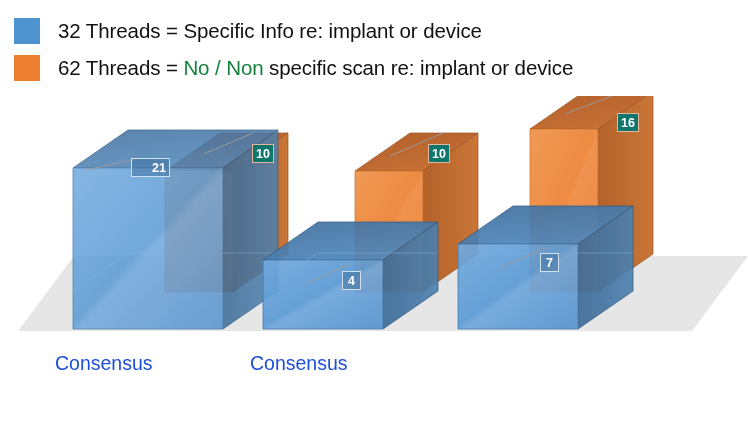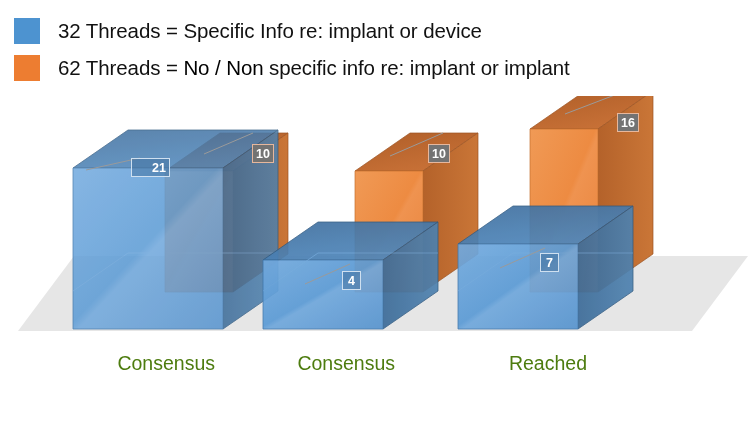--- a/index.html
+++ b/index.html
@@ -18,32 +18,32 @@
   .legend-row.r1{top:17px;}
   .legend-row.r2{top:54px;}
   .swatch{width:26px;height:26px;display:inline-block;flex:0 0 auto;}
   .legend-text{
     margin-left:18px;
     font-size:20.5px;
     color:#111111;
     white-space:nowrap;
     letter-spacing:-0.1px;
   }
-  .legend-text .hl{color:#000000;}
+  .legend-text .hl{color:#15803d;}
 
   
   .plot{position:absolute;left:0;top:95px;width:748px;height:260px;}
 
   
   .cats{position:absolute;left:0;top:340px;width:748px;height:70px;}
   .cat{
     position:absolute;
-    text-align:right;
+    text-align:left;
     font-size:19.5px;
-    color:#4d7c0f;
+    color:#1d4ed8;
     line-height:1.33;
     white-space:nowrap;
   }
   .cat-l1{display:block;}
   .cat-l2{display:block;}
 
   
   .dlabel{
     position:absolute;
     font-size:12.5px;
@@ -56,42 +56,42 @@
     padding:0 3px;
     box-sizing:border-box;
     border-width:1px;
     border-style:solid;
   }
   .dlabel.blue{
     background:rgba(68,114,160,0.55);
     border-color:#cfe0f0;
   }
   .dlabel.orange{
-    background:#737373;
+    background:#0f766e;
     border-color:#E7B79C;
   }
 </style>
 </head>
 <body>
 
 <div id="stage">
 
   <div class="legend">
 
     <div class="legend-row r1">
       <span class="swatch" style="background:#4D93D0;"></span>
       <span class="legend-text">
         <span>32 Threads = Specific Info re: implant or device</span>
       </span>
     </div>
 
     <div class="legend-row r2">
       <span class="swatch" style="background:#ED7D31;"></span>
       <span class="legend-text">
-        <span>62 Threads = </span><span class="hl">No / Non</span><span> specific info re: implant or implant</span>
+        <span>62 Threads = </span><span class="hl">No / Non</span><span> specific scan re: implant or device</span>
       </span>
     </div>
 
   </div>
 
   <div class="plot">
     <svg width="748" height="260" viewBox="0 0 748 260">
 
       <defs>
         <linearGradient id="gBlueFront" x1="0" y1="0" x2="1" y2="1">
@@ -201,18 +201,17 @@
 
     <div class="cat" style="left:55px;top:10px;width:160px;">
       <span class="cat-l1">Consensus</span>
     </div>
 
     <div class="cat" style="left:250px;top:10px;width:145px;">
       <span class="cat-l1">Consensus</span>
     </div>
 
     <div class="cat" style="left:432px;top:10px;width:155px;">
-      <span class="cat-l2">Reached</span>
     </div>
 
   </div>
 
 </div>
 
 </body></html>

